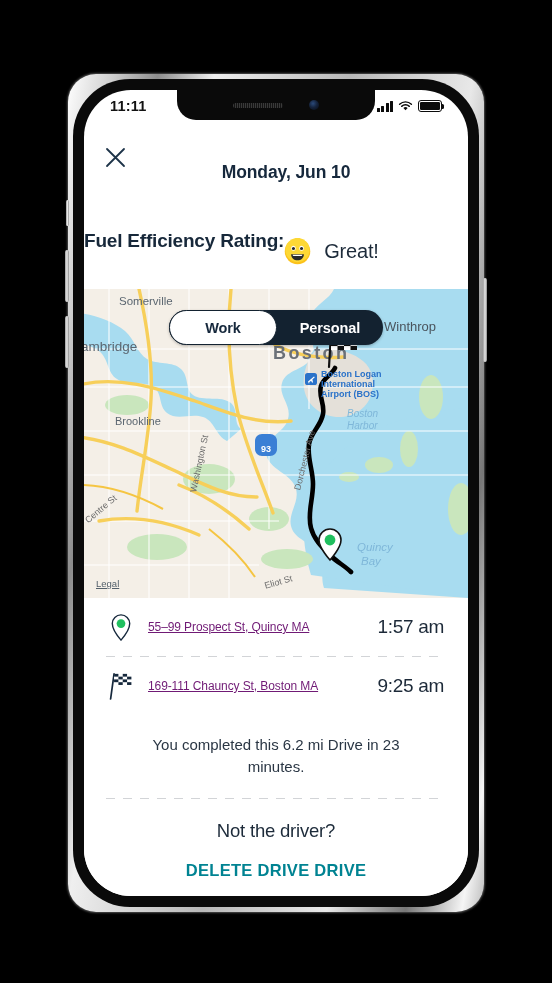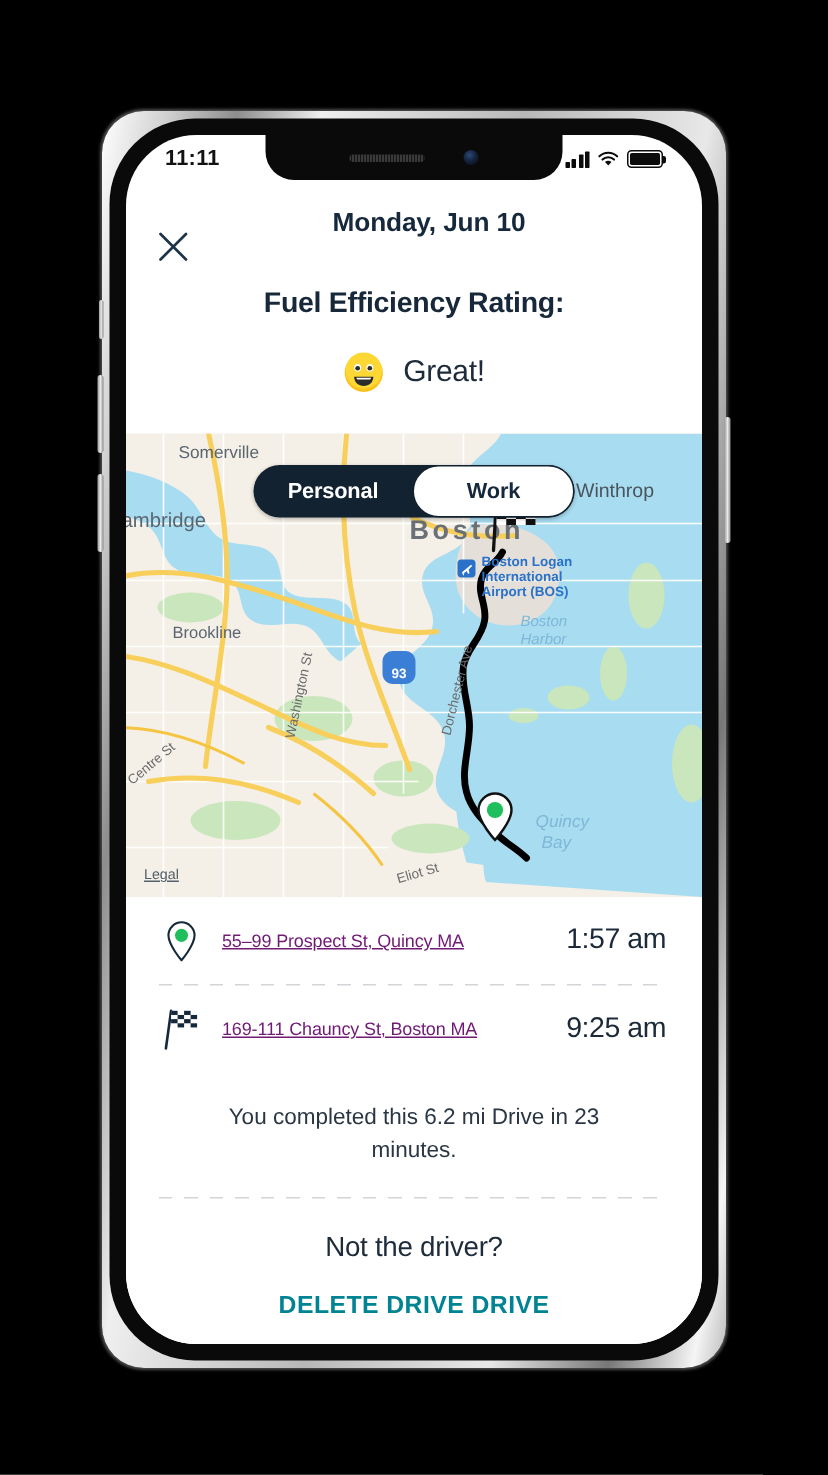--- a/index.html
+++ b/index.html
@@ -80,37 +80,37 @@
     position: relative; padding: 1.2px;
   }
   .battery::after {
     content:""; position:absolute; right:-3.3px; top:3.2px;
     width:2px; height:4.5px; background:#0b0b0b; border-radius:0 1.5px 1.5px 0;
   }
   .battery span { display:block; height:100%; width:100%; background:#0b0b0b; border-radius:1.2px; }
 
   
   #app-header {
-    position: absolute; top: 48px; left: 0; right: 0; height: 52px;
-    display: flex; align-items: flex-start; padding-left: 20px;
+    position: absolute; top: 41px; left: 0; right: 0; height: 52px;
+    display: flex; align-items: flex-end; padding-left: 20px;
   }
   #close-button {
     position: absolute; left: 14px; top: 50%; transform: translateY(-50%);
     width: 34px; height: 34px; display: flex; align-items: center; justify-content: center;
     cursor: pointer;
   }
   #header-title {
     width: 100%; text-align: center;
     font-size: 17.5px; font-weight: bold; color: #16283c; letter-spacing: -.1px;
   }
 
   
   #rating-section {
     position: absolute; top: 88px; left: 0; right: 0; height: 112px;
-    display: flex; flex-direction: column; align-items: center; justify-content: flex-start;
+    display: flex; flex-direction: row; align-items: center; justify-content: flex-start;
     padding-top: 14px;
   }
   #rating-heading { font-size: 19px; font-weight: bold; color: #17283a; letter-spacing: -.2px; }
   #rating-value-row { display: flex; align-items: center; gap: 13px; margin-top: 21px; }
   #rating-emoji { width: 27px; height: 27px; display: block; }
   #rating-label { font-size: 20px; color: #1d2b3a; letter-spacing: -.2px; }
 
   
   #map-section {
     position: absolute; top: 199px; left: 0; right: 0; height: 309px;
@@ -315,22 +315,22 @@
                 <rect x="4" y="9" width="6.5" height="4"></rect>
                   <rect x="17" y="9" width="6.5" height="4"></rect>
                 <rect x="10.5" y="13" width="6.5" height="4"></rect>
                   <rect x="23.5" y="13" width="6.5" height="4"></rect>
               </g>
             </g>
           </g>
         </svg>
 
         <div id="mode-toggle">
+          <div class="toggle-seg" id="toggle-work">Work</div>
           <div class="toggle-seg" id="toggle-personal">Personal</div>
-          <div class="toggle-seg" id="toggle-work">Work</div>
         </div>
 
         <div id="map-legal">Legal</div>
       </div>
 
       <div id="details-section">
 
         <div class="stop-row">
           <div class="stop-icon">
             <svg width="20" height="27" viewBox="0 0 22 31">

